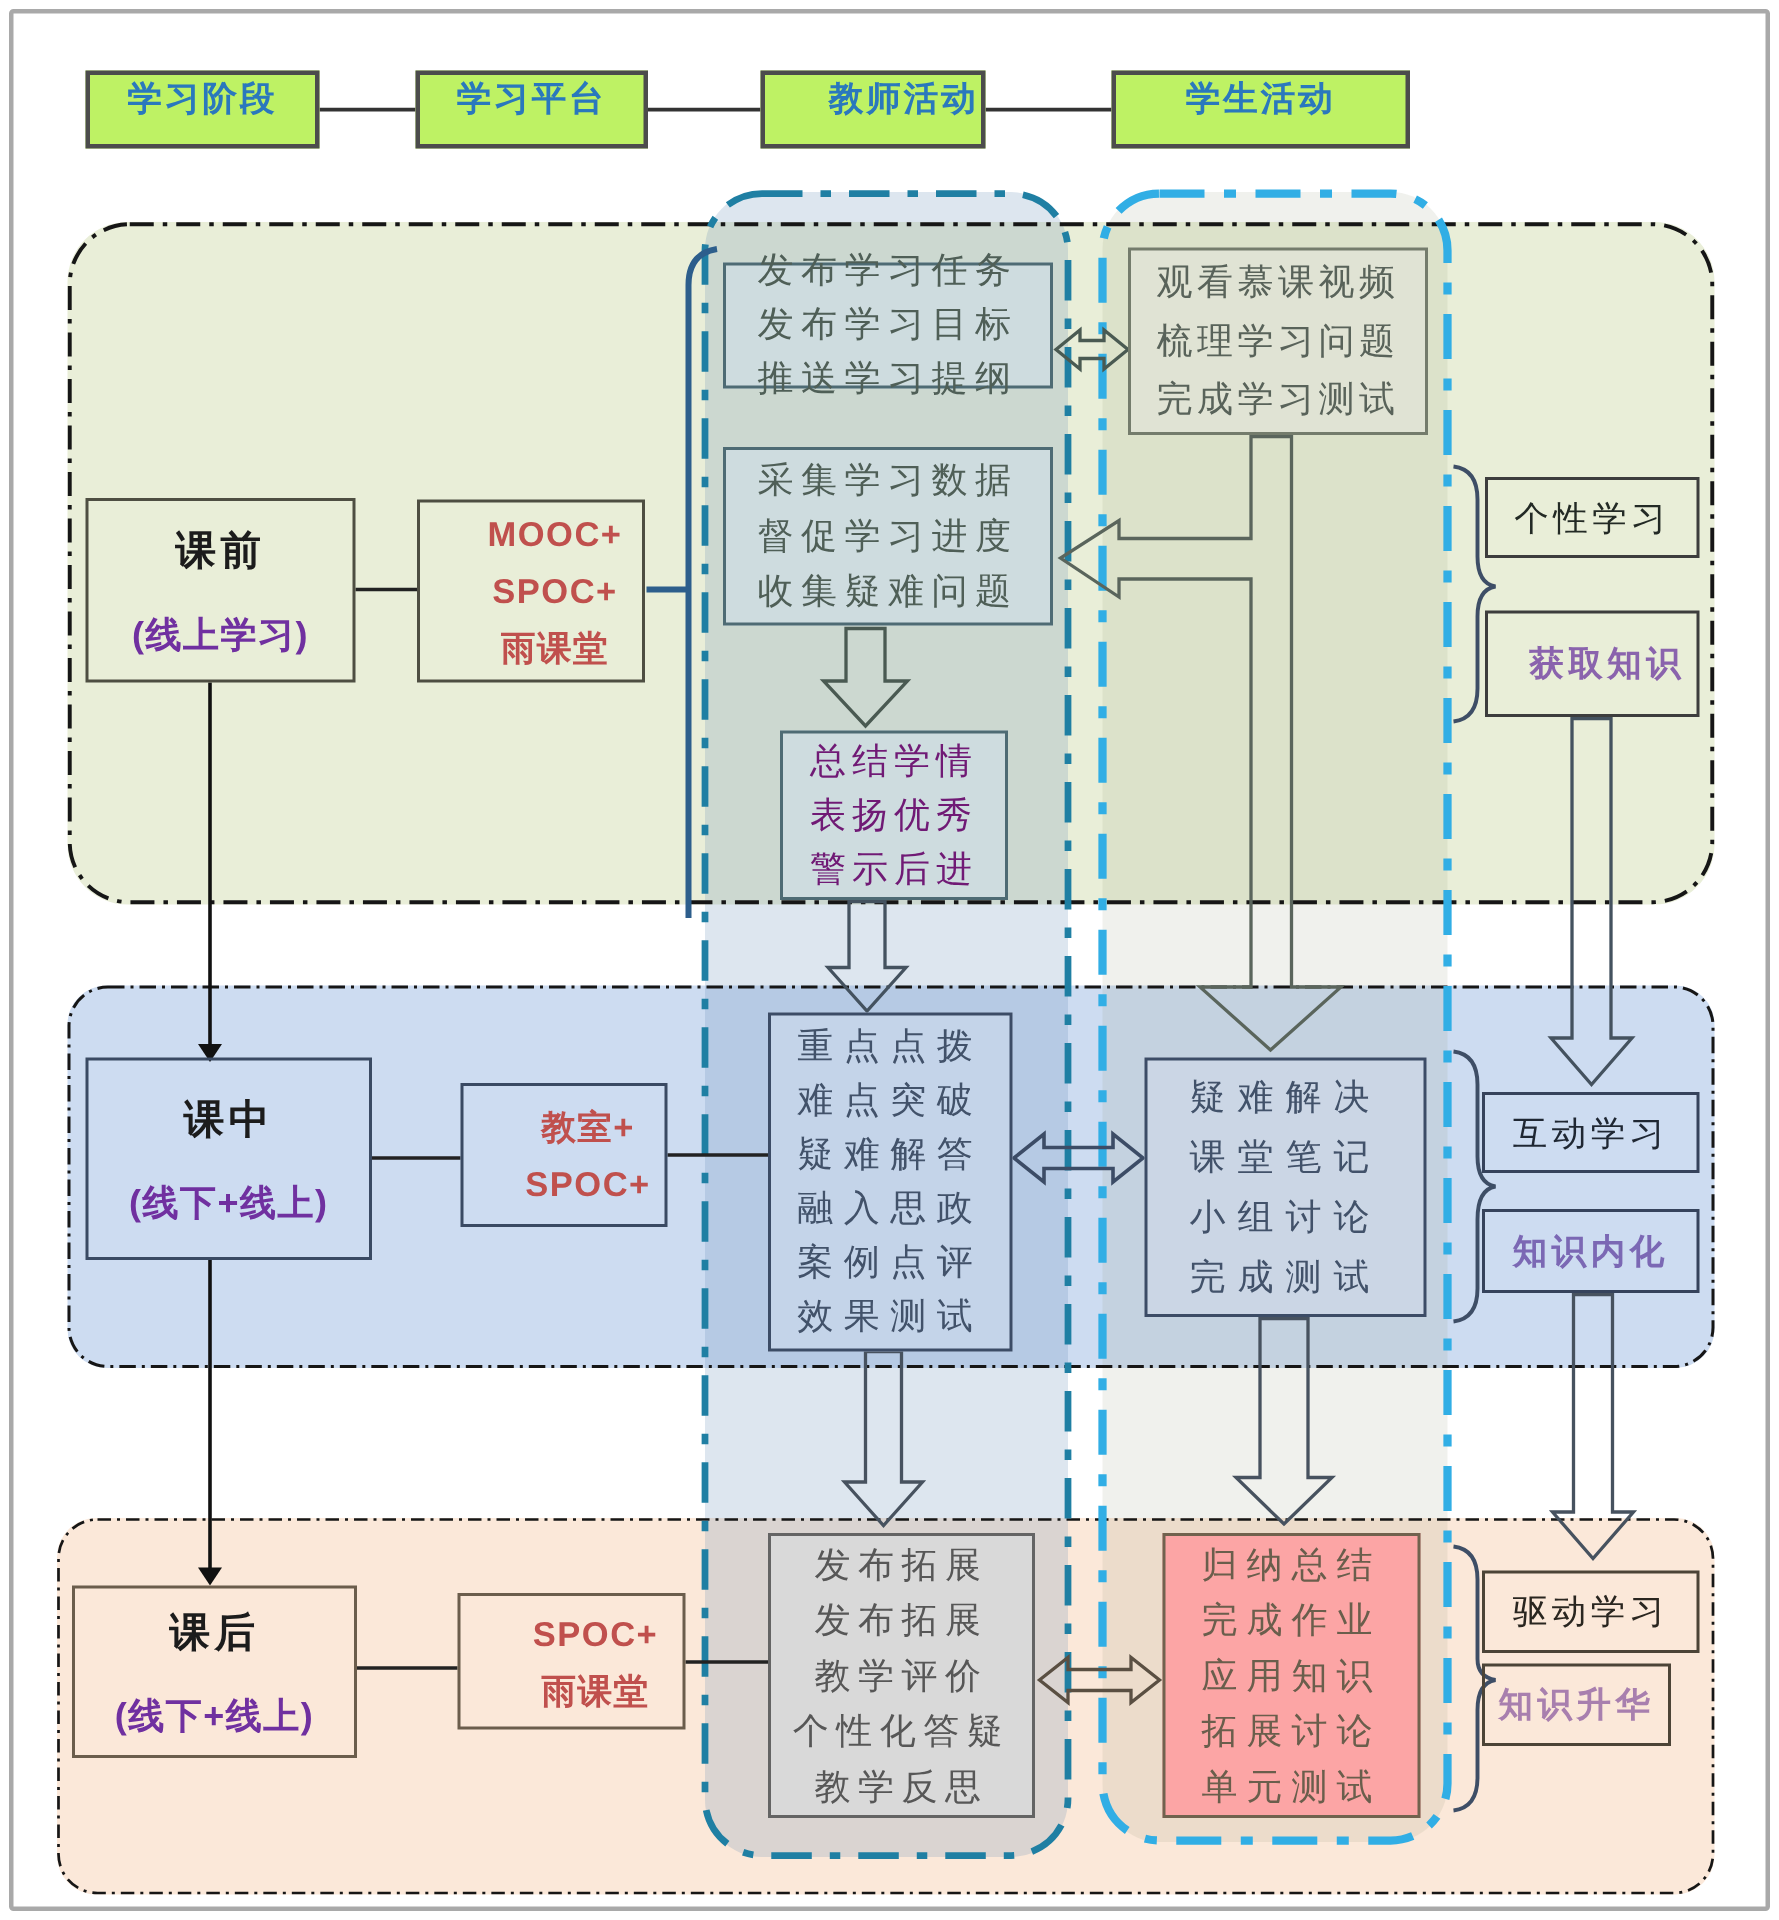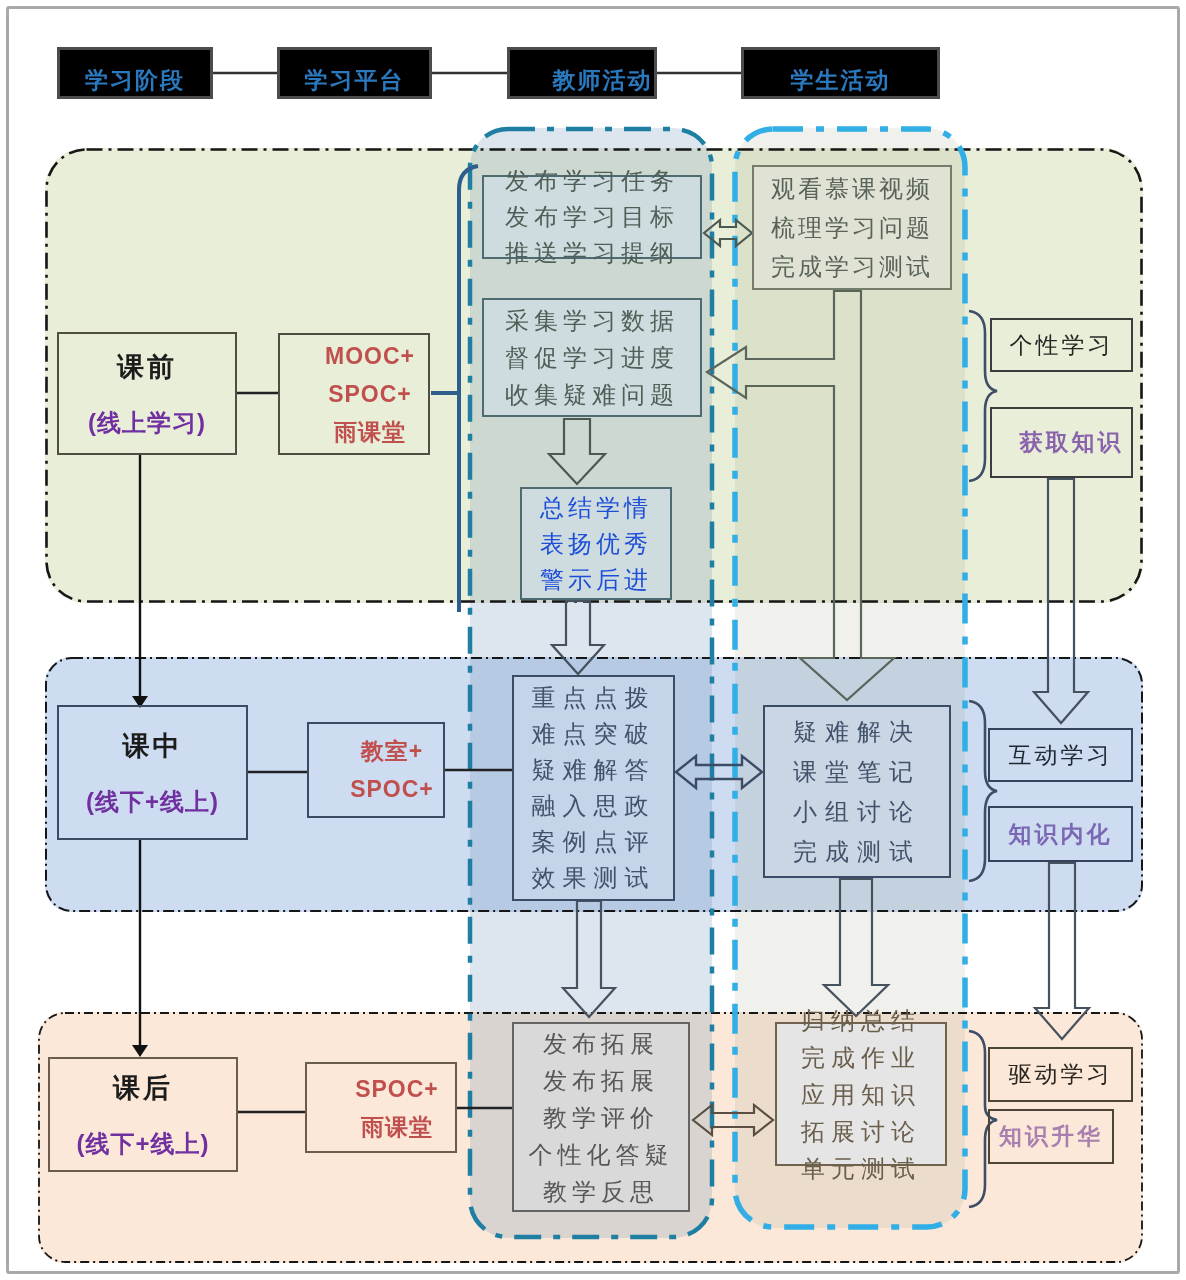--- a/index.html
+++ b/index.html
@@ -1,21 +1,21 @@
 <!DOCTYPE html>
 <html><head>
 <meta charset="utf-8">
 <style>
   html,body{margin:0;padding:0;background:#fff;}
   .canvas{position:relative;width:1186px;height:1280px;background:#ffffff;
     font-family:"Liberation Sans","DejaVu Sans",sans-serif;overflow:hidden;}
   .frame{position:absolute;inset:6px;border:3px solid #a9a9a9;border-radius:3px;}
   .abs{position:absolute;box-sizing:border-box;}
   
-  .hbox{display:flex;align-items:flex-end;justify-content:center;background:#000000;
+  .hbox{display:flex;align-items:flex-start;justify-content:center;background:#bef264;
     border:3px solid #4c4c4c;color:#2a78bd;font-weight:bold;font-size:23px;letter-spacing:2px;}
   
   .sec{border-radius:34px;}
   
   .bx{display:flex;flex-direction:column;align-items:center;justify-content:center;text-align:center;}
   .stage-title{font-size:27px;font-weight:bold;color:#1c1c1c;letter-spacing:3px;}
   .stage-sub{font-size:24px;font-weight:bold;color:#7030a0;margin-top:22px;letter-spacing:1px;}
   .plat{font-weight:bold;font-size:23px;color:#c0504d;line-height:38px;letter-spacing:1px;padding-left:32px;}
   .lines span{display:block;}
   svg{position:absolute;left:0;top:0;pointer-events:none;}
@@ -112,21 +112,21 @@
   <div class="abs bx lines" style="left:482px;top:175px;width:220px;height:84px;background:#cedcdf;border:2.5px solid #4e6b74;font-size:24px;line-height:36px;letter-spacing:5px;color:#4f5f57;">
     <span>发布学习任务</span>
     <span>发布学习目标</span>
     <span>推送学习提纲</span>
   </div>
   <div class="abs bx lines" style="left:482px;top:298px;width:220px;height:119px;background:#cedcdf;border:2.5px solid #4e6b74;font-size:24px;line-height:37px;letter-spacing:5px;color:#4f5f57;">
     <span>采集学习数据</span>
     <span>督促学习进度</span>
     <span>收集疑难问题</span>
   </div>
-  <div class="abs bx lines" style="left:520px;top:487px;width:152px;height:113px;background:#cedcdf;border:2.5px solid #4e6b74;font-size:24px;line-height:36px;letter-spacing:4px;color:#1d4ed8;">
+  <div class="abs bx lines" style="left:520px;top:487px;width:152px;height:113px;background:#cedcdf;border:2.5px solid #4e6b74;font-size:24px;line-height:36px;letter-spacing:4px;color:#701a75;">
     <span>总结学情</span>
     <span>表扬优秀</span>
     <span>警示后进</span>
   </div>
   <div class="abs bx lines" style="left:752px;top:165px;width:200px;height:125px;background:#e0e3d4;border:2.5px solid #747c6c;font-size:24px;line-height:39px;letter-spacing:3px;color:#59635a;">
     <span>观看慕课视频</span>
     <span>梳理学习问题</span>
     <span>完成学习测试</span>
   </div>
   <div class="abs bx" style="left:990px;top:318px;width:143px;height:54px;border:2.5px solid #3d3d3d;font-size:23px;letter-spacing:3px;color:#232a25;">
@@ -173,21 +173,21 @@
     <span>SPOC+</span>
     <span>雨课堂</span>
   </div>
   <div class="abs bx lines" style="left:512px;top:1022px;width:178px;height:190px;background:#d9d9d9;border:2.5px solid #646464;font-size:24px;line-height:37px;letter-spacing:5px;color:#575757;">
     <span>发布拓展</span>
     <span>发布拓展</span>
     <span>教学评价</span>
     <span>个性化答疑</span>
     <span>教学反思</span>
   </div>
-  <div class="abs bx lines" style="left:775px;top:1022px;width:172px;height:144px;background:#e5e5e5;border:2.5px solid #71624e;font-size:24px;line-height:37px;letter-spacing:6px;color:#6a5e4c;">
+  <div class="abs bx lines" style="left:775px;top:1022px;width:172px;height:190px;background:#fca5a5;border:2.5px solid #71624e;font-size:24px;line-height:37px;letter-spacing:6px;color:#6a5e4c;">
     <span>归纳总结</span>
     <span>完成作业</span>
     <span>应用知识</span>
     <span>拓展讨论</span>
     <span>单元测试</span>
   </div>
   <div class="abs bx" style="left:988px;top:1047px;width:145px;height:55px;border:2.5px solid #4c4437;font-size:23px;letter-spacing:3px;color:#2a2620;">
     <span>驱动学习</span>
   </div>
   <div class="abs bx" style="left:988px;top:1109px;width:126px;height:55px;border:2.5px solid #4c4437;font-size:23px;font-weight:bold;letter-spacing:3px;color:#a87fae;">

